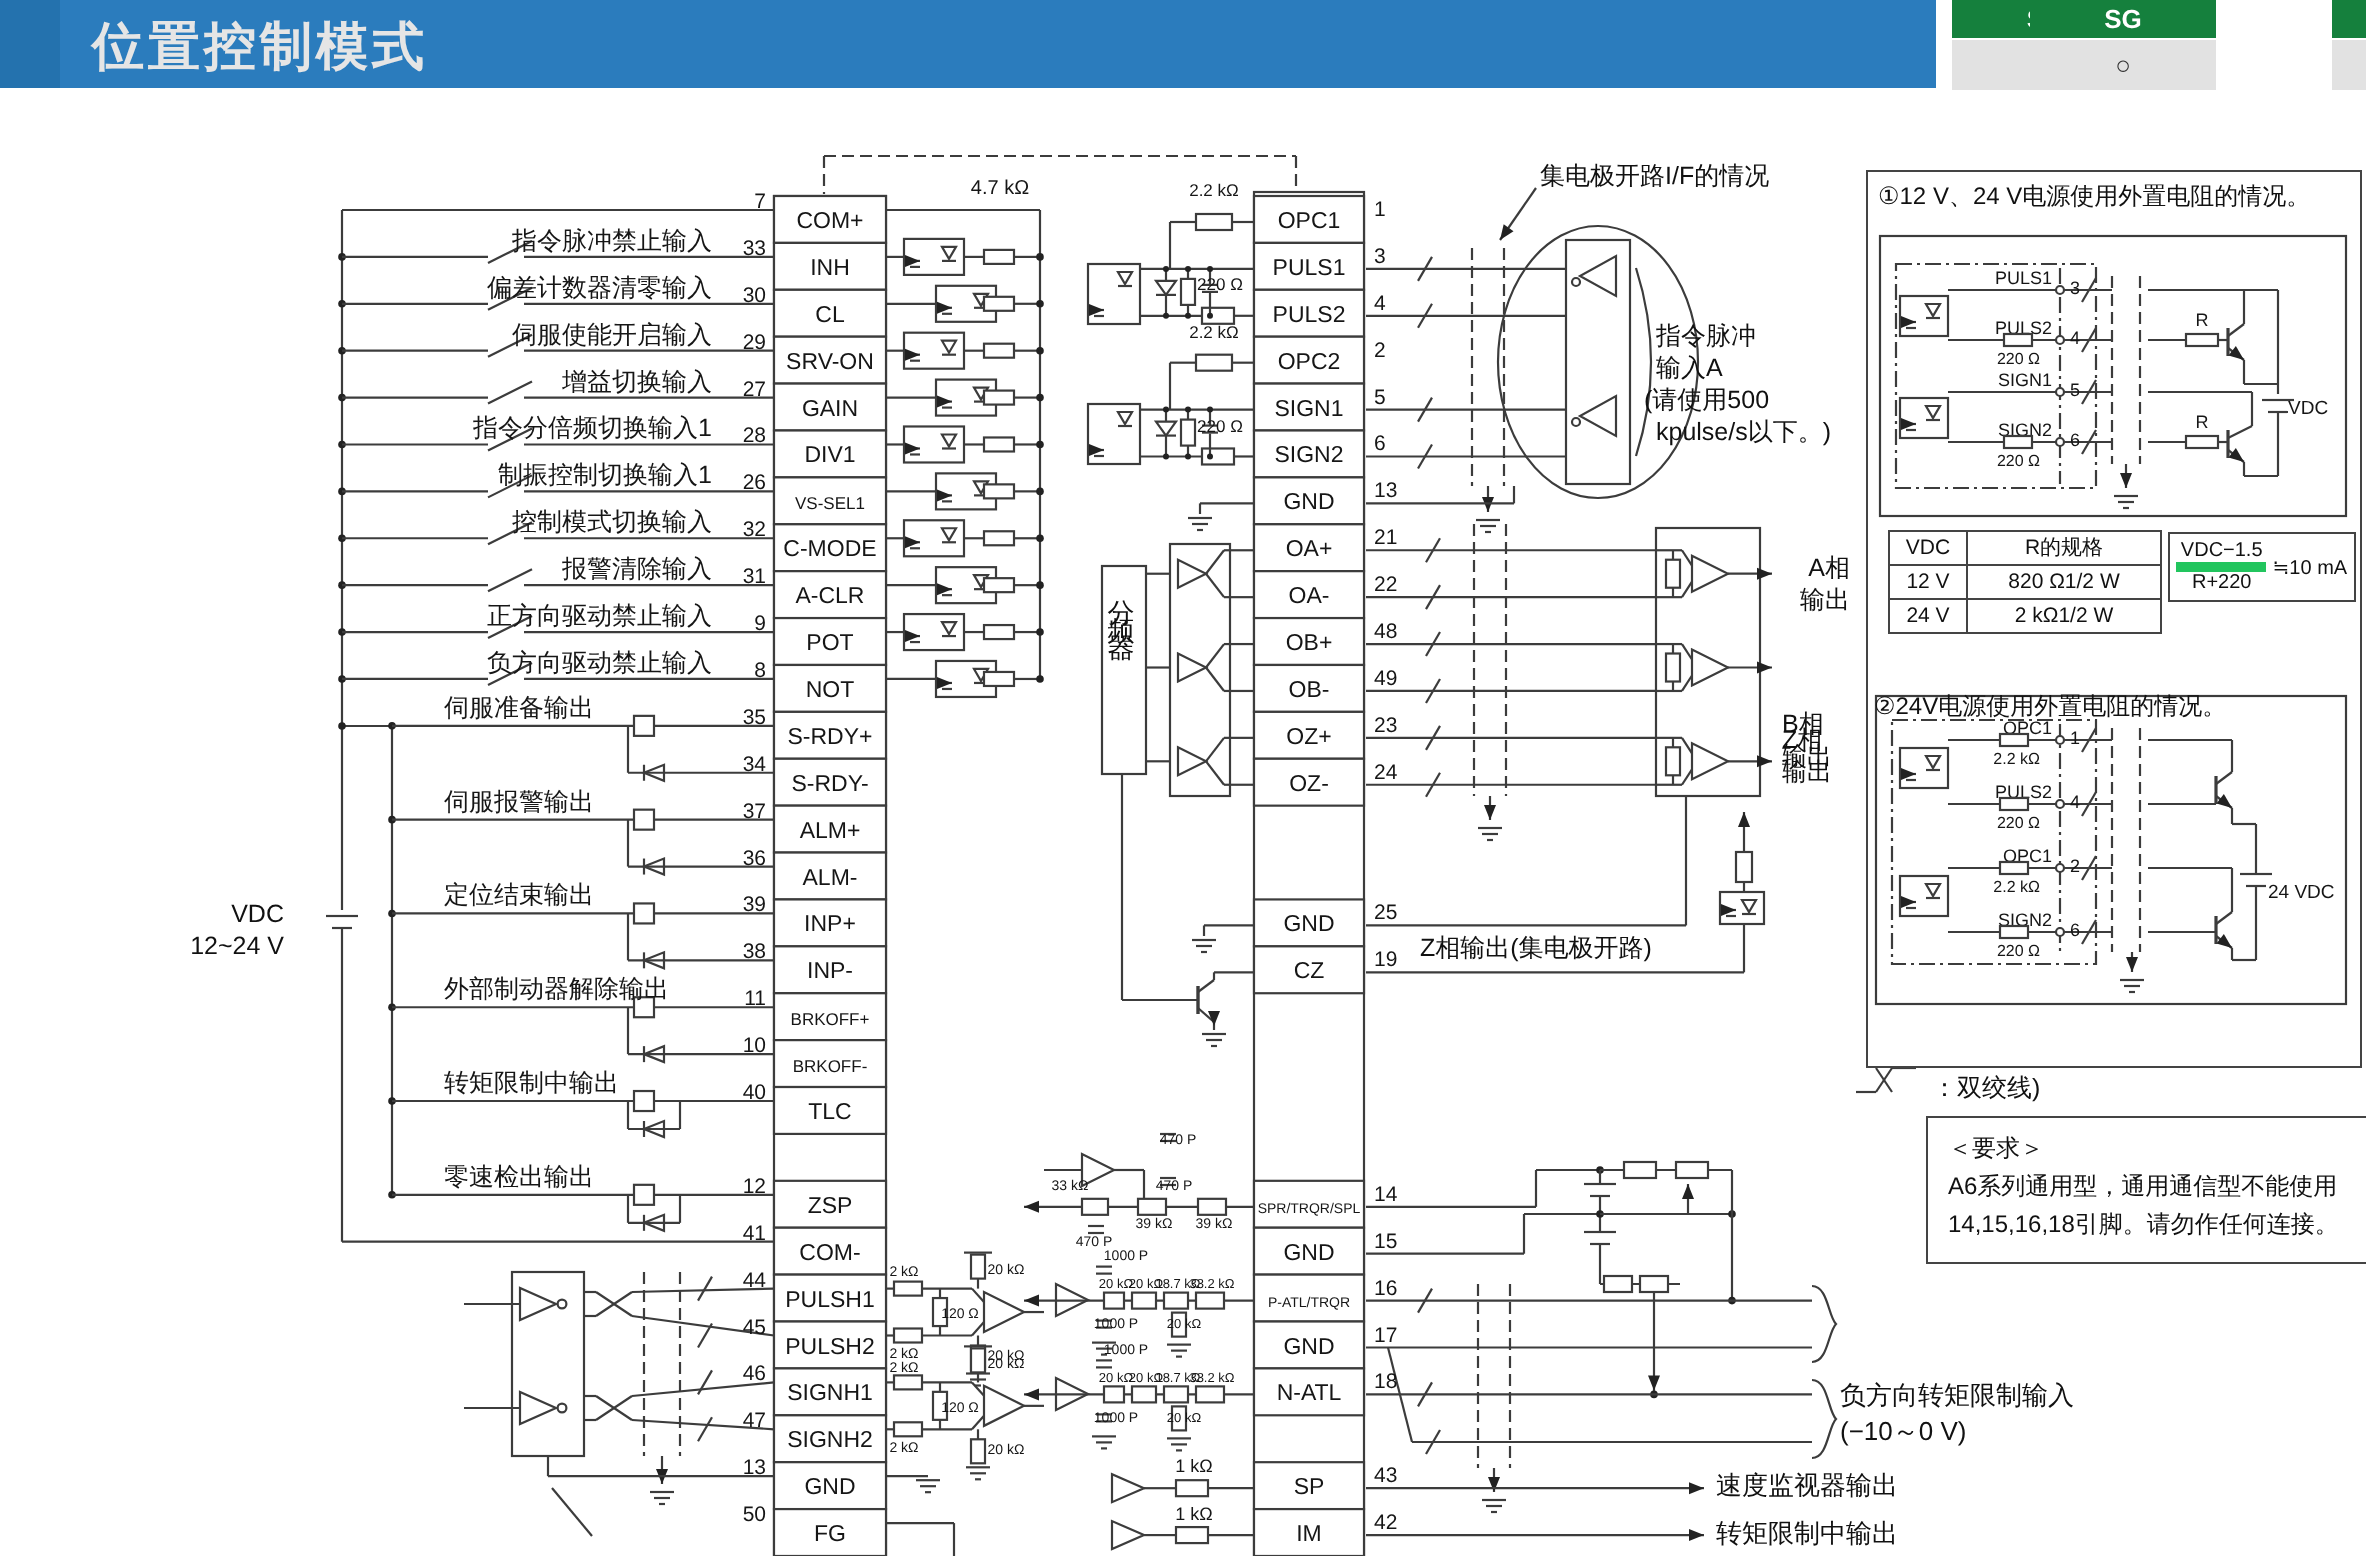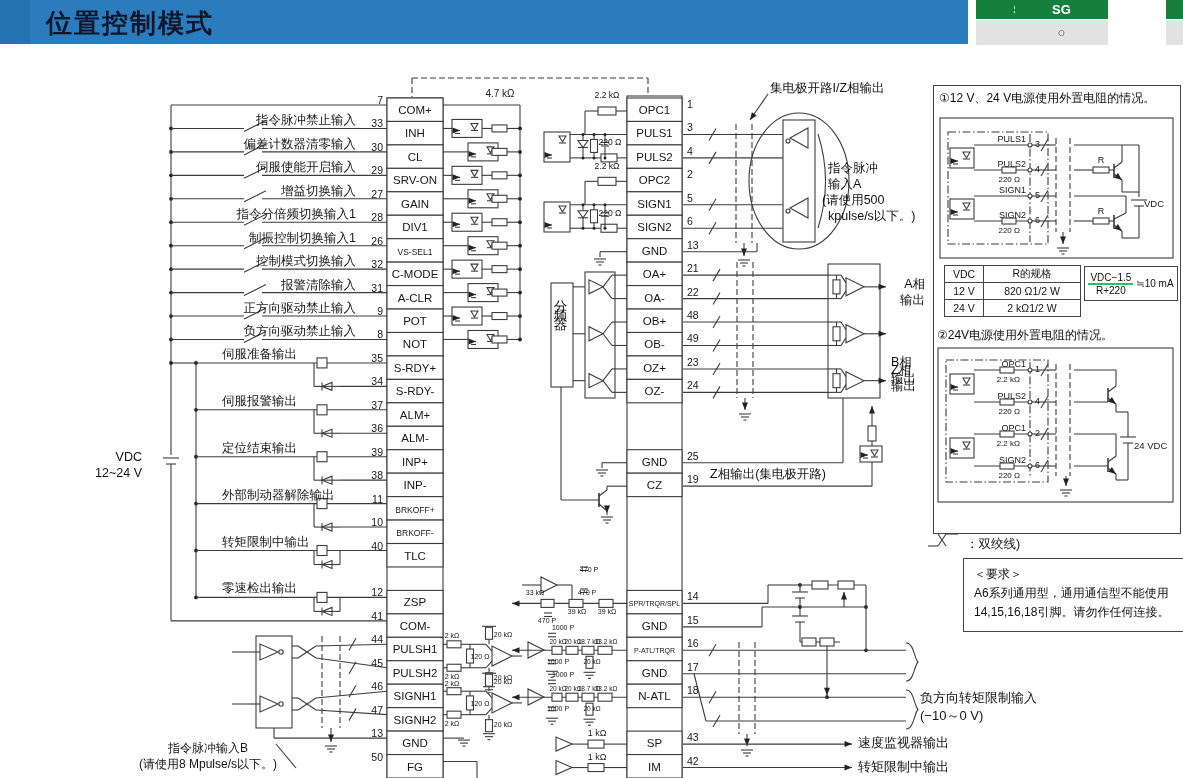--- a/index.html
+++ b/index.html
@@ -2,39 +2,39 @@
 <html><head>
 <meta charset="utf-8">
 <style>
   html,body{margin:0;padding:0;background:#fff;}
   .canvas{position:relative;width:1183px;height:778px;background:#fff;overflow:hidden;
           font-family:"Liberation Sans",sans-serif;}
   svg{position:absolute;left:0;top:0;z-index:1;}
   svg text{fill:#161616;stroke:none;font-family:"Liberation Sans",sans-serif;}
   .topbar{position:absolute;left:0;top:0;width:968px;height:44px;background:#2b7cbd;z-index:3;}
   .topbar .accent{position:absolute;left:0;top:0;width:30px;height:44px;background:#2472ae;}
-  .topbar .title{position:absolute;left:46px;top:6px;color:#0f172a;font-size:26px;font-weight:bold;letter-spacing:2px;}
+  .topbar .title{position:absolute;left:46px;top:6px;color:#e5e5e5;font-size:26px;font-weight:bold;letter-spacing:2px;}
   #modes{position:absolute;left:0;top:0;width:1183px;height:50px;z-index:3;}
   .mode-col{position:absolute;top:0;}
   .mode-head{height:19px;background:#15803d;color:#fff;font-size:13px;font-weight:bold;
              display:flex;align-items:center;justify-content:center;text-align:right;}
   .mode-body{height:25px;background:#e2e2e2;color:#333;font-size:13px;margin-top:1px;
              display:flex;align-items:center;justify-content:center;}
   .lbl{position:absolute;color:#111;z-index:2;font-size:12.5px;line-height:16px;white-space:nowrap;}
   .vert{writing-mode:vertical-lr;letter-spacing:9px;font-size:13.5px;}
   .panel-border{position:absolute;left:933px;top:85px;width:246px;height:447px;border:1px solid #444;z-index:2;}
   .ptable{position:absolute;left:945px;top:266px;z-index:2;border-collapse:collapse;}
   .ptable div{display:flex;}
   .ptable span{display:flex;align-items:center;justify-content:center;border:1px solid #444;
                font-size:10.5px;height:16px;margin:-1px 0 0 -1px;background:#fff;color:#111;}
   .pt-c1{width:38px;} .pt-c2{width:96px;}
   .formula{position:absolute;left:1084px;top:266px;width:92px;height:33px;border:1px solid #444;z-index:2;
            display:flex;align-items:center;justify-content:center;font-size:10px;color:#111;}
   .frac{display:inline-block;text-align:center;margin-right:3px;}
-  .frac .num{display:block;border-bottom:2px solid #22c55e;padding:0 2px;}
+  .frac .num{display:block;border-bottom:5px solid #22c55e;padding:0 2px;}
   .frac .den{display:block;padding:0 2px;}
   .reqbox{position:absolute;left:963px;top:558px;width:246px;height:74px;border:1px solid #444;z-index:2;
           padding:6px 10px;box-sizing:border-box;font-size:12px;line-height:19px;color:#111;}
 </style>
 </head>
 <body>
 
 <div class="canvas">
 
   <svg id="diagram" width="1183" height="778" viewBox="0 0 1183 778" stroke="#3c3c3c" stroke-width="1.1" fill="none">
@@ -1020,25 +1020,21 @@
       <div class="mode-col" style="left:1166px;width:17px;">
       <div class="mode-head"></div>
         <div class="mode-body"></div>
       </div>
     </div>
 
   <div class="lbl" style="left:82px;top:449px;width:60px;text-align:right;">
     <div>VDC</div>
     <div>12~24 V</div>
   </div>
-  <div class="lbl" style="left:118px;top:740px;width:180px;text-align:center;font-size:12px;">
-    <div>指令脉冲输入B</div>
-    <div>(请使用8 Mpulse/s以下。)</div>
-  </div>
-  <div class="lbl" style="left:770px;top:80px;">集电极开路I/Z相输出</div>
+  <div class="lbl" style="left:770px;top:80px;">集电极开路I/F的情况</div>
   <div class="lbl" style="left:828px;top:160px;">
     <div>指令脉冲</div>
     <div>输入A</div>
     <div class="small" style="margin-left:-6px;">(请使用500</div>
     <div class="small">kpulse/s以下。)</div>
   </div>
   <div class="lbl" style="left:891px;top:276px;width:34px;text-align:right;">
     <div>A相</div>
       <div>输出</div>
   </div>
@@ -1075,20 +1071,20 @@
         <span class="pt-c2">2 kΩ1/2 W</span>
       </div>
   </div>
   <div class="formula">
     <span class="frac">
         <span class="num">VDC−1.5</span>
         <span class="den">R+220</span>
       </span>
     <span>≒10 mA</span>
   </div>
-  <div class="lbl" style="left:937px;top:327px;font-size:12px;">②24V电源使用外置电阻的情况。</div>
+  <div class="lbl" style="left:937px;top:345px;font-size:12px;">②24V电源使用外置电阻的情况。</div>
   <div class="lbl" style="left:966px;top:536px;">：双绞线)</div>
   <div class="reqbox">
     <div>＜要求＞</div>
     <div>A6系列通用型，通用通信型不能使用</div>
     <div>14,15,16,18引脚。请勿作任何连接。</div>
   </div>
 </div>
 
 </body></html>

